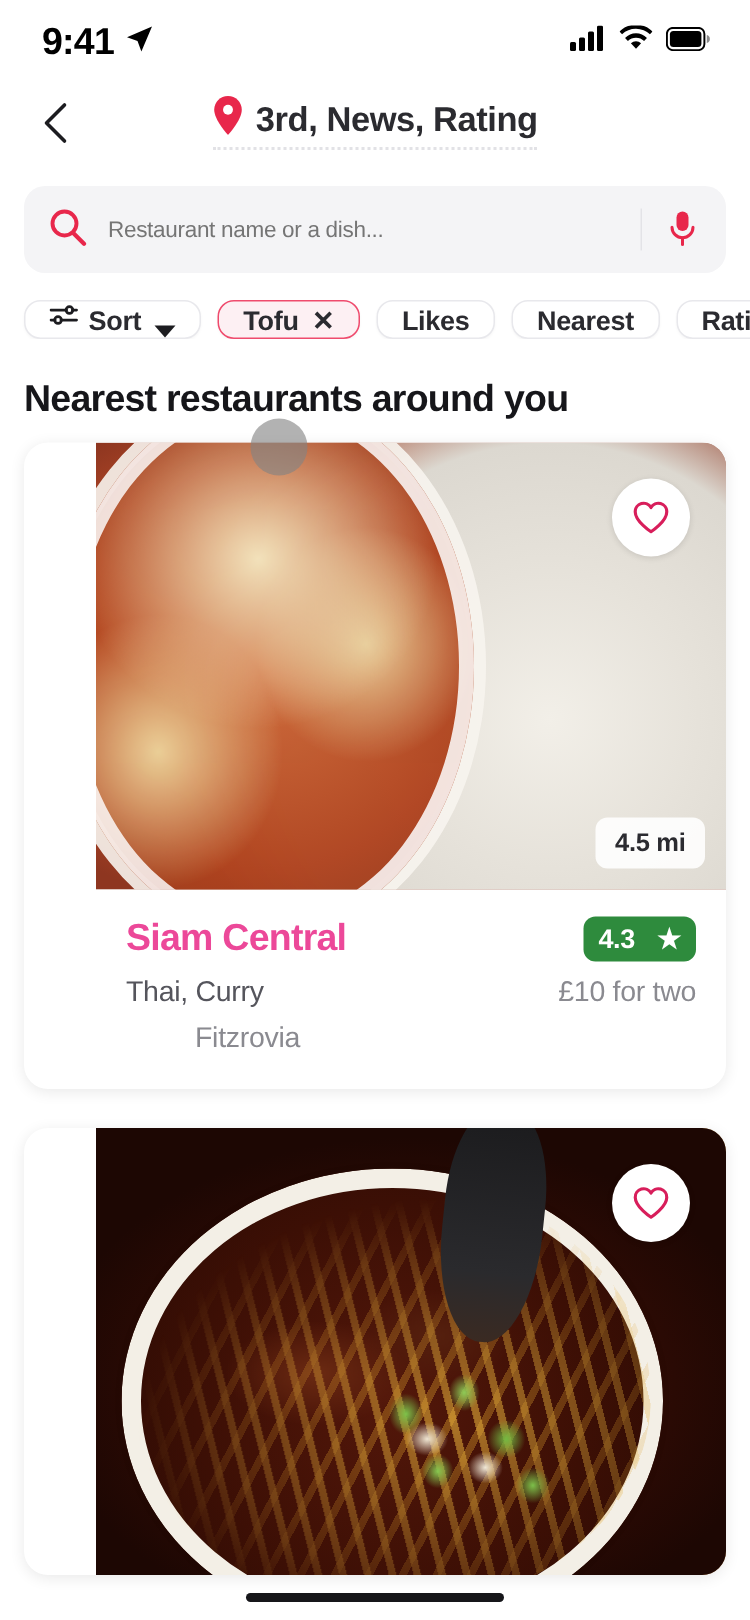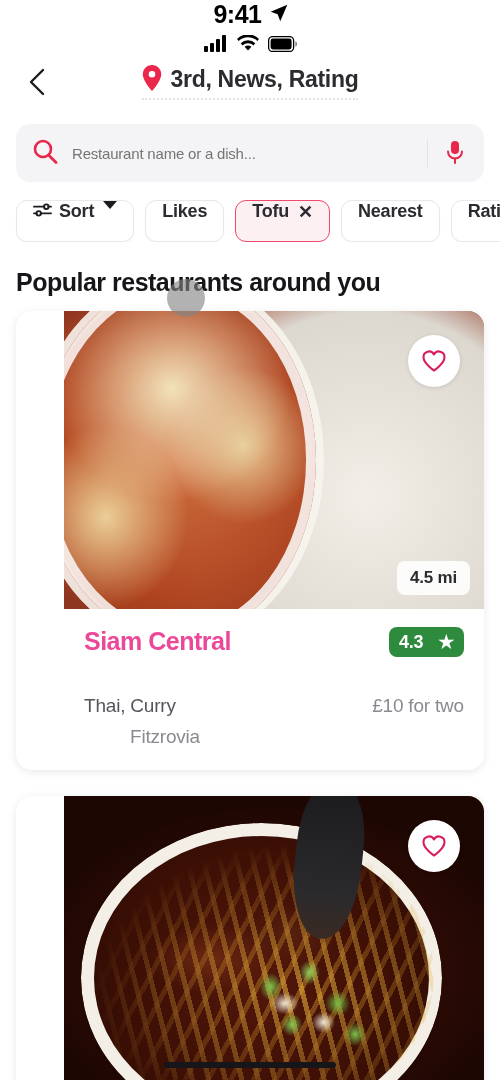--- a/index.html
+++ b/index.html
@@ -6,21 +6,21 @@
   html, body {
     width:500px; height:1080px;
     font-family:"Liberation Sans", sans-serif;
     background:#ffffff; overflow:hidden;
   }
   body { position:relative; }
 
   
   .statusbar{
     height:56px; display:flex; align-items:center;
-    justify-content:space-between; padding:0 26px 0 28px;flex-direction:column;
+    justify-content:space-between; padding:0 26px 0 28px;
   }
   .sb-left{ display:flex; align-items:center; gap:7px; }
   .sb-time{ font-size:25px; font-weight:700; color:#000; letter-spacing:-0.5px; }
   .sb-right{ display:flex; align-items:center; gap:9px; }
 
   
   .header{
     height:52px; display:flex; align-items:center; padding:0 20px;
     position:relative;
   }
@@ -49,22 +49,22 @@
   }
   .search-divider{ width:1px; height:28px; background:#e3e3e7; }
   .mic-btn{ width:26px; display:flex; align-items:center; justify-content:center; cursor:pointer; }
 
   
   .chips{
     display:flex; gap:11px; padding:18px 16px 0;
     overflow:hidden; white-space:nowrap;
   }
   .chip{
-    flex:0 0 auto; height:42px; border:1.5px solid #e8e8ec; background:#fff;
-    border-radius:11px; display:flex; align-items:flex-start; gap:7px;
+    flex:0 0 auto; height:26px; border:1.5px solid #e8e8ec; background:#fff;
+    border-radius:11px; display:flex; align-items:flex-end; gap:7px;
     padding:0 16px; font-size:18px; color:#2b2b30; font-weight:600;
     letter-spacing:-0.2px; cursor:pointer;
     box-shadow:0 1px 2px rgba(0,0,0,0.04);
   }
   .chip.active{ border-color:#ef4b6d; background:#fdf0f3; }
   .chip .caret{
     width:0; height:0; border-left:7px solid transparent; border-right:7px solid transparent;
     border-top:8px solid #1c1c20; margin-left:2px;
   }
   .chip .xmark{ font-size:18px; color:#2b2b30; margin-left:2px; }
@@ -183,21 +183,21 @@
 
   .card-body{ padding:18px 20px 22px; }
   .row1{ display:flex; align-items:flex-start; justify-content:space-between; }
   .rname{ font-size:25px; font-weight:700; color:#ec4899; letter-spacing:-0.5px; }
   .rating{
     background:#2e8b3d; color:#fff; border-radius:8px; padding:4px 10px;
     font-size:18px; font-weight:700; display:flex; align-items:center; gap:15px;
     letter-spacing:-0.3px;
   }
   .row2{ display:flex; align-items:baseline; justify-content:space-between; margin-top:10px; }
-  .cuisine{ font-size:19px; color:#55555c; letter-spacing:-0.2px;margin-top:28px; }
+  .cuisine{ font-size:19px; color:#55555c; letter-spacing:-0.2px; }
   .price{ font-size:19px; color:#8a8a90; letter-spacing:-0.2px; }
   .area{ font-size:19px; color:#8a8a90; margin-top:9px; letter-spacing:-0.2px;margin-left:46px; }
 
   
   .touch-dot{
     position:absolute; left:167px; top:279px; width:38px; height:38px;
     border-radius:50%; background:rgba(130,130,130,0.62); pointer-events:none;
   }
   
   .home-indicator{
@@ -288,39 +288,39 @@
       <svg width="19" height="19" viewBox="0 0 20 20">
         <path d="M1 6h11M16 6h3M1 13h3M8 13h11" stroke="#1c1c20" stroke-width="1.9" stroke-linecap="round"></path>
         <circle cx="14" cy="6" r="2.4" fill="none" stroke="#1c1c20" stroke-width="1.9"></circle>
         <circle cx="6" cy="13" r="2.4" fill="none" stroke="#1c1c20" stroke-width="1.9"></circle>
       </svg>
     </span>
     <span>Sort</span>
     <span class="caret"></span>
   </div>
 
-  <div class="chip">
-    <span>Likes</span>
-  </div>
-
   <div class="chip active">
     <span>Tofu</span>
     <span class="xmark">✕</span>
   </div>
 
   <div class="chip">
+    <span>Likes</span>
+  </div>
+
+  <div class="chip">
     <span>Nearest</span>
   </div>
 
   <div class="chip">
     <span>Rating 4.0+</span>
   </div>
 </div>
 
-<div class="section-title">Popular restaurants around you</div>
+<div class="section-title">Nearest restaurants around you</div>
 
 <div class="list">
 
   <div class="card">
     <div class="card-photo">
       <div class="photo-curry">
         <div class="rim"></div>
       </div>
       <div class="heart-btn">
         <svg width="26" height="24" viewBox="0 0 26 24">

